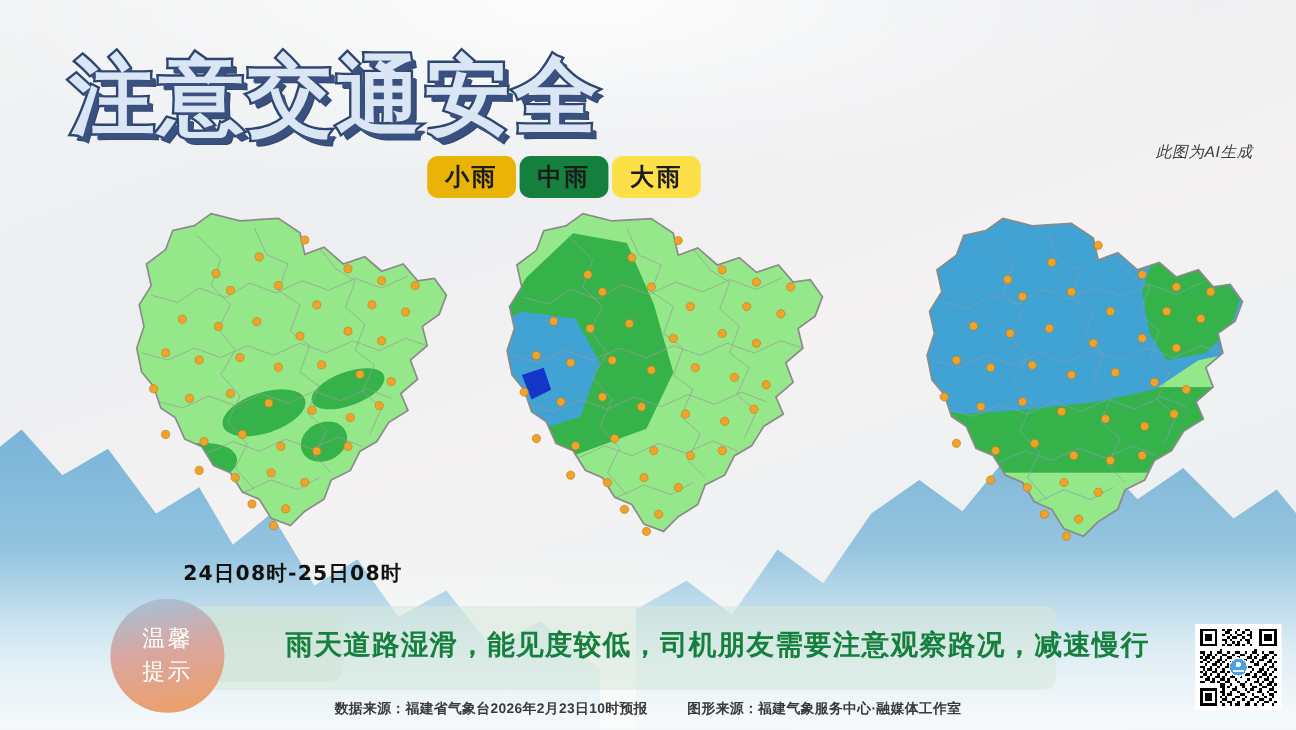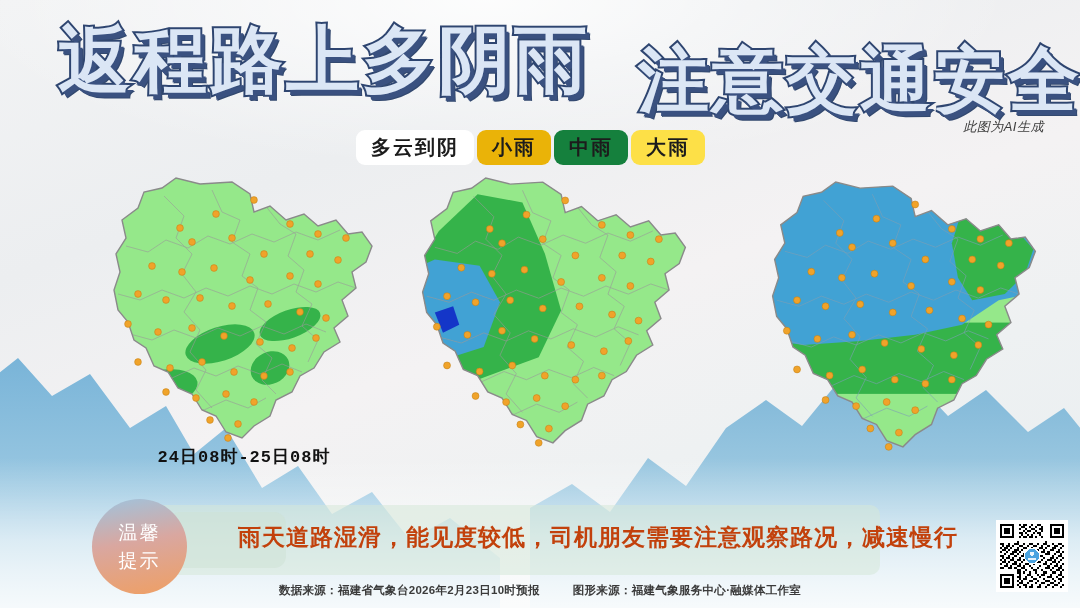--- a/index.html
+++ b/index.html
@@ -83,21 +83,21 @@
     border-radius:50%;
     background:linear-gradient(170deg,#9fc3dd 0%,#d9a7a0 45%,#ef9f63 100%);
     display:flex; flex-direction:column; align-items:center; justify-content:center;
     color:#fff; font-size:19px; font-weight:400; letter-spacing:2px; line-height:1.45;
     font-family:"DejaVu Sans","Liberation Sans",sans-serif;
   }
 
   
   #warning {
     position:absolute; left:238px; top:522px;
-    font-size:23px; font-weight:700; color:#c2410c; letter-spacing:1px;
+    font-size:23px; font-weight:700; color:#15803d; letter-spacing:1px;
     font-family:"DejaVu Sans","Liberation Sans",sans-serif;
     white-space:nowrap;
   }
 
   
   #footer {
     position:absolute; left:0; right:0; bottom:10px; text-align:center;
     font-size:11.5px; color:#3a3a3a; letter-spacing:.3px;font-weight:bold;
   }
   #footer .gap { display:inline-block; width:26px; }
@@ -132,28 +132,26 @@
     <path fill="url(#mtnR)" d="M0 200 L42 176 L80 204 L118 150 L156 178 L196 120 L236 92 L272 118 L308 74 L344 104 L382 70 L418 108 L456 82 L498 124 L534 100 L560 132 L560 300 L0 300 Z"></path>
   </svg>
 
   <div class="haze-bottom"></div>
   <div class="glow-top"></div>
   <div class="green-panel"></div>
   <div class="green-blob"></div>
 </div>
 
 <div id="title-row">
-  <div class="title-line">返程路上多阴雨</div>
   <div class="title-line second">注意交通安全</div>
 </div>
 
 <div id="ai-note">此图为AI生成</div>
 
 <div id="legend">
-  <div class="legend-item" style="background: rgb(255, 255, 255); color: rgb(28, 28, 28);">多云到阴</div>
   <div class="legend-item" style="background: #eab308; color: rgb(28, 28, 28);">小雨</div>
   <div class="legend-item" style="background: #15803d; color: rgb(28, 28, 28);">中雨</div>
   <div class="legend-item" style="background: #fde047; color: rgb(28, 28, 28);">大雨</div>
 </div>
 
 <div class="map-block" style="left:104px; top:176px; width:280px; height:300px;">
   <svg class="map-svg" viewBox="0 0 280 270" width="280" height="270">
     <defs>
       <clipPath id="fjclip1">
           <path d="M96 8 L128 6 L146 18 L150 36 L166 30 L182 44 L200 38 L214 50 L232 44 L244 58 L258 56 L268 70 L262 86 L248 96 L252 112 L238 124 L244 140 L230 152 L236 166 L220 176 L210 192 L196 200 L188 216 L172 224 L166 240 L150 250 L138 262 L122 256 L112 240 L98 234 L88 218 L74 212 L64 196 L50 190 L42 172 L30 164 L24 146 L14 134 L10 114 L16 96 L12 78 L22 62 L18 44 L34 32 L40 16 L58 12 L72 2 Z"></path>
@@ -220,21 +218,21 @@
       <circle cx="186" cy="196" r="3.4" fill="#f0a32a" stroke="#c07c12" stroke-width=".5"></circle>
       <circle cx="62" cy="216" r="3.4" fill="#f0a32a" stroke="#c07c12" stroke-width=".5"></circle>
       <circle cx="92" cy="222" r="3.4" fill="#f0a32a" stroke="#c07c12" stroke-width=".5"></circle>
       <circle cx="122" cy="218" r="3.4" fill="#f0a32a" stroke="#c07c12" stroke-width=".5"></circle>
       <circle cx="150" cy="226" r="3.4" fill="#f0a32a" stroke="#c07c12" stroke-width=".5"></circle>
       <circle cx="106" cy="244" r="3.4" fill="#f0a32a" stroke="#c07c12" stroke-width=".5"></circle>
       <circle cx="134" cy="248" r="3.4" fill="#f0a32a" stroke="#c07c12" stroke-width=".5"></circle>
       <circle cx="124" cy="262" r="3.4" fill="#f0a32a" stroke="#c07c12" stroke-width=".5"></circle>
     </g>
   </svg>
-  <div class="map-caption" style="top:269px;font-family:Liberation Mono, monospace;">24日08时-25日08时</div>
+  <div class="map-caption" style="top:290px;">24日08时-25日08时</div>
 </div>
 
 <div class="map-block" style="left:410px; top:176px; width:290px; height:300px;">
   <svg class="map-svg" viewBox="0 0 280 270" width="290" height="275">
     <defs>
       <clipPath id="fjclip2">
           <path d="M96 8 L128 6 L146 18 L150 36 L166 30 L182 44 L200 38 L214 50 L232 44 L244 58 L258 56 L268 70 L262 86 L248 96 L252 112 L238 124 L244 140 L230 152 L236 166 L220 176 L210 192 L196 200 L188 216 L172 224 L166 240 L150 250 L138 262 L122 256 L112 240 L98 234 L88 218 L74 212 L64 196 L50 190 L42 172 L30 164 L24 146 L14 134 L10 114 L16 96 L12 78 L22 62 L18 44 L34 32 L40 16 L58 12 L72 2 Z"></path>
         </clipPath>
     </defs>
     <g clip-path="url(#fjclip2)">

